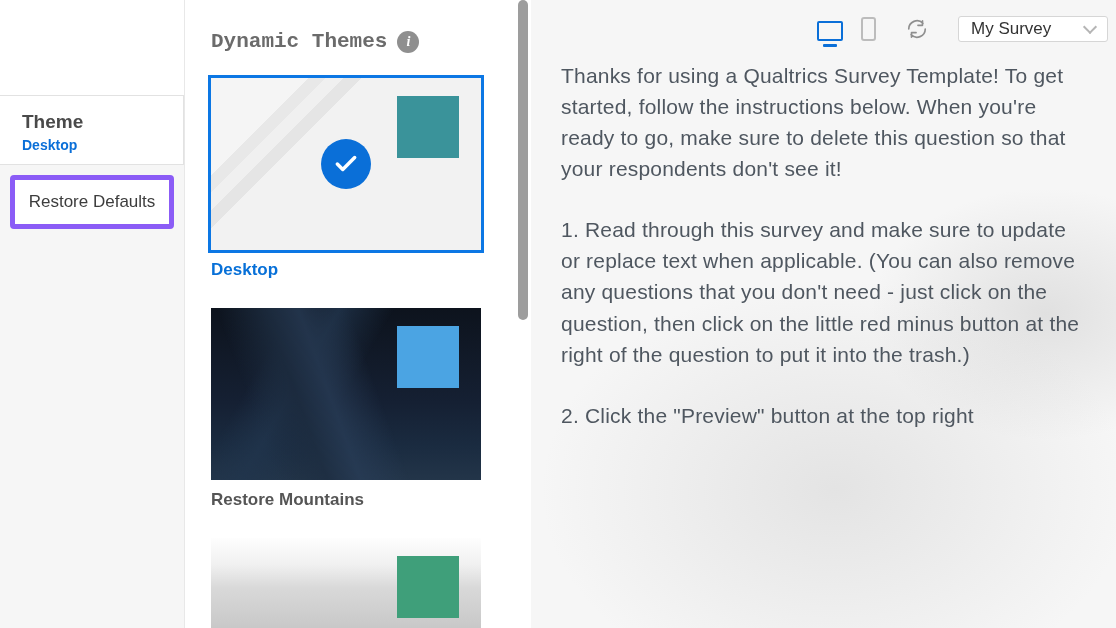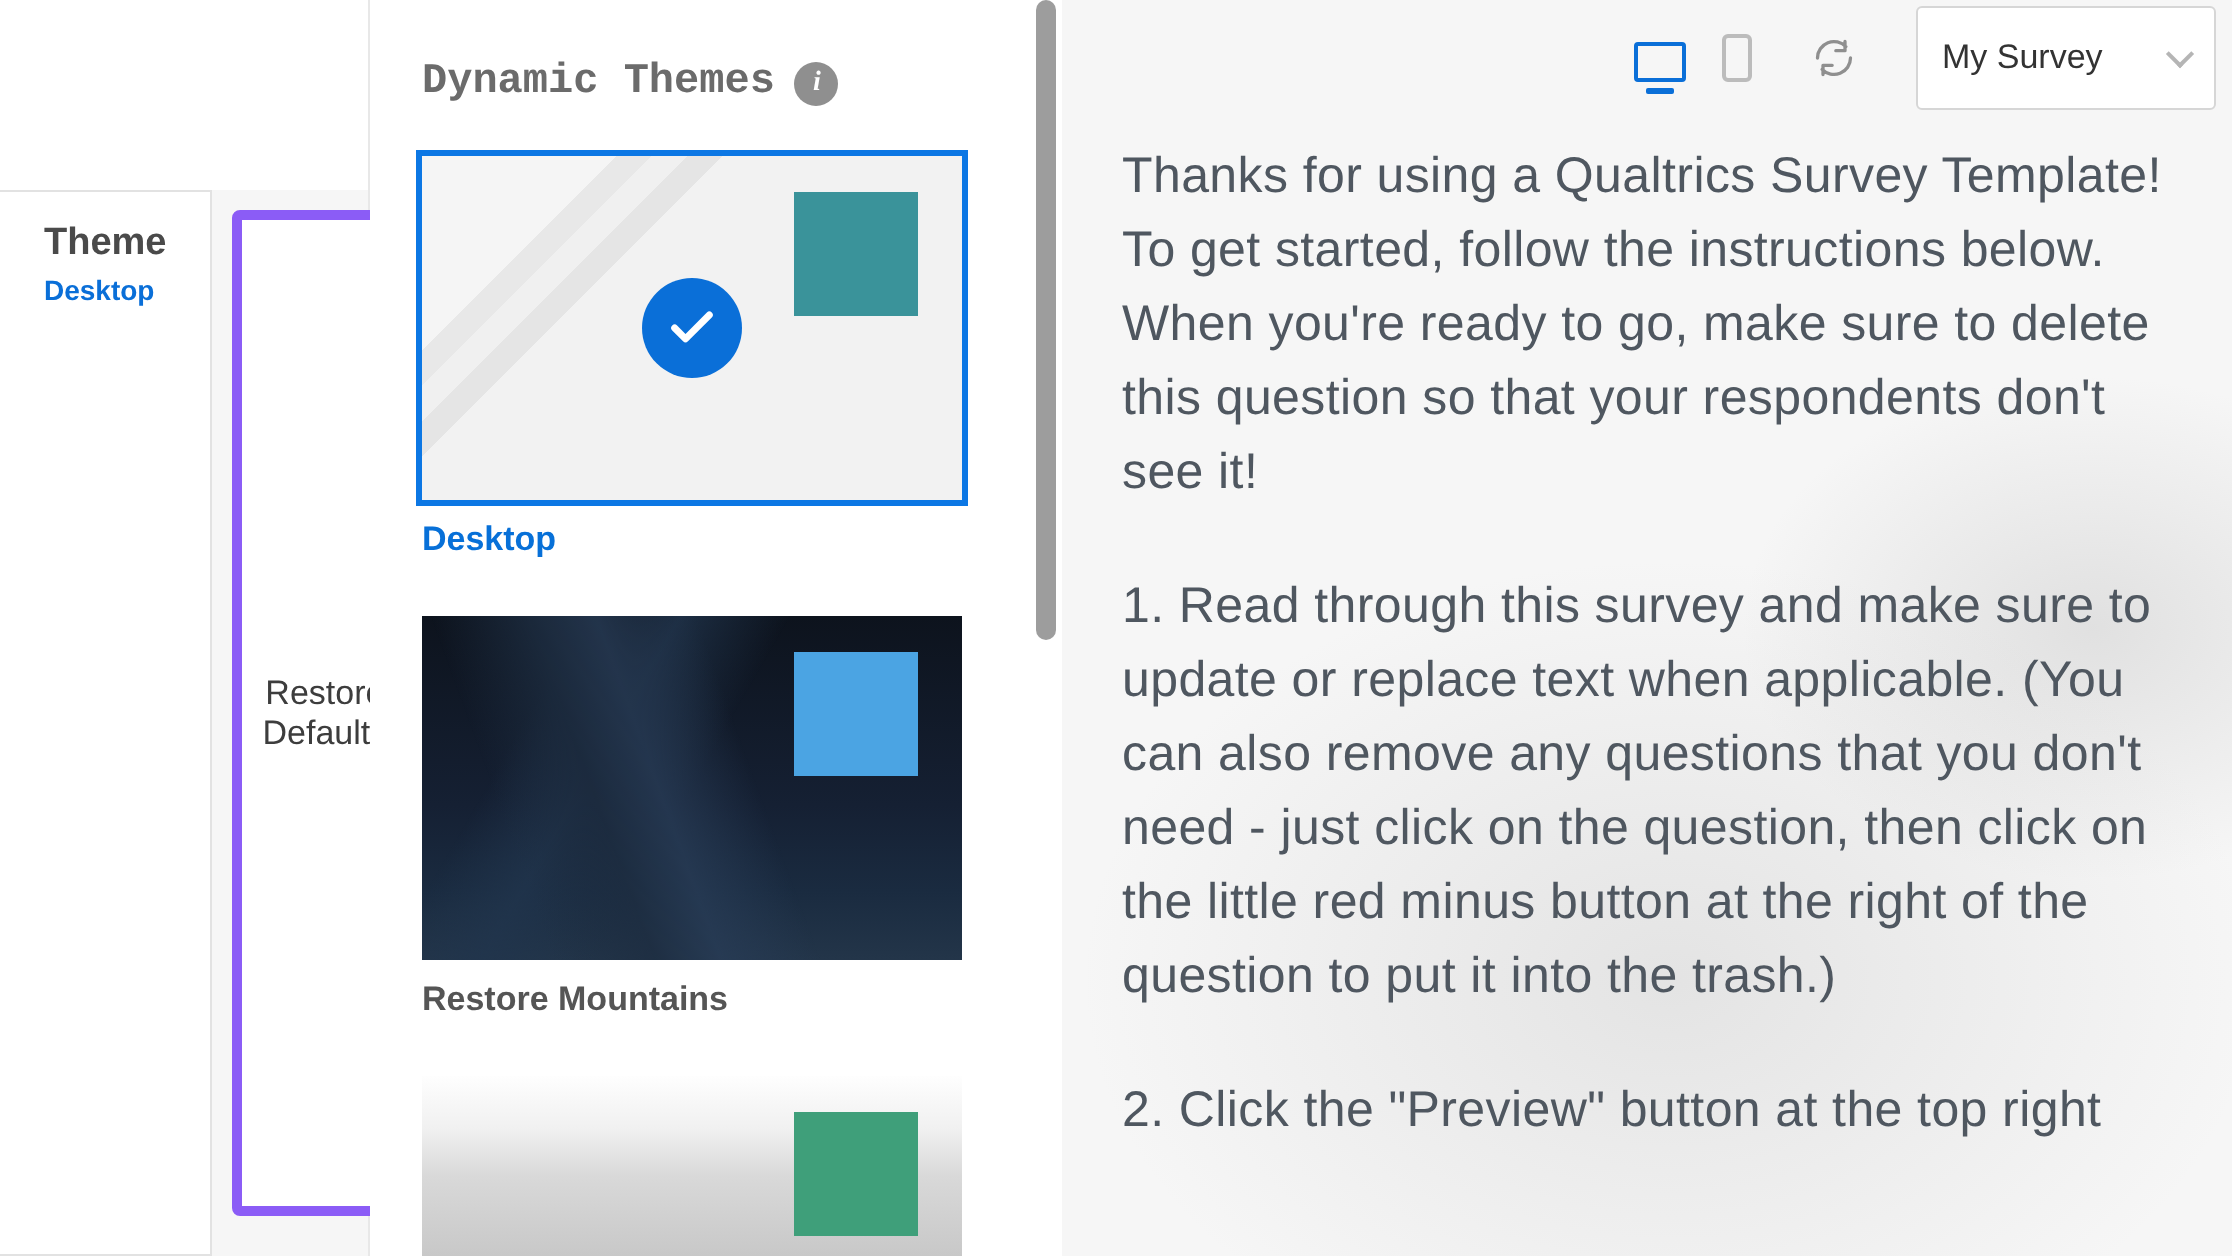--- a/index.html
+++ b/index.html
@@ -11,21 +11,21 @@
     overflow: hidden;
     display: flex;
   }
 
   
   .sidebar-nav {
     width: 185px;
     background: #f6f6f6;
     border-right: 1px solid #e8e8e8;
     display: flex;
-    flex-direction: row;
+    flex-direction: column;
     padding-top: 95px;
     position: relative;
   }
   .sidebar-nav .blank-top {
     position: absolute;
     top: 0; left: 0; right: 0; height: 95px;
     background: #fff;
   }
   .nav-header {
     background: #fff;
@@ -212,21 +212,21 @@
   .mobile-icon {
     width: 15px; height: 24px;
     border: 2.4px solid #bcbcbc;
     border-radius: 3px;
     position: relative;
   }
   .refresh-icon { color:#8f8f8f; display:flex; }
   .refresh-icon svg { width: 22px; height: 22px; }
   .survey-dropdown {
     width: 150px;
-    height: 52px;
+    height: 26px;
     background: #fff;
     border: 1px solid #d6d6d6;
     border-radius: 3px;
     display: flex;
     align-items: center;
     padding: 0 12px;
     font-size: 17px;
     color: #333;
     justify-content: space-between;
     cursor: pointer;
@@ -234,26 +234,25 @@
   .chevron {
     border: solid #b5b5b5;
     border-width: 0 2px 2px 0;
     display:inline-block;
     padding: 4px;
     transform: rotate(45deg);
     margin-top: -4px;
   }
 
   .preview-text {
-    font-size: 25px;
+    font-size: 21px;
     line-height: 1.48;
     color: #4f5760;
     font-family: "Segoe UI", "Helvetica Neue", Arial, sans-serif;
     letter-spacing: 0.2px;
-    margin-top: 10px;
   }
   .preview-text p { margin-bottom: 30px; }
 </style>
 </head>
 <body>
 
 <div class="sidebar-nav">
   <div class="blank-top"></div>
   <div class="nav-header">
     <div class="title">Theme</div>

